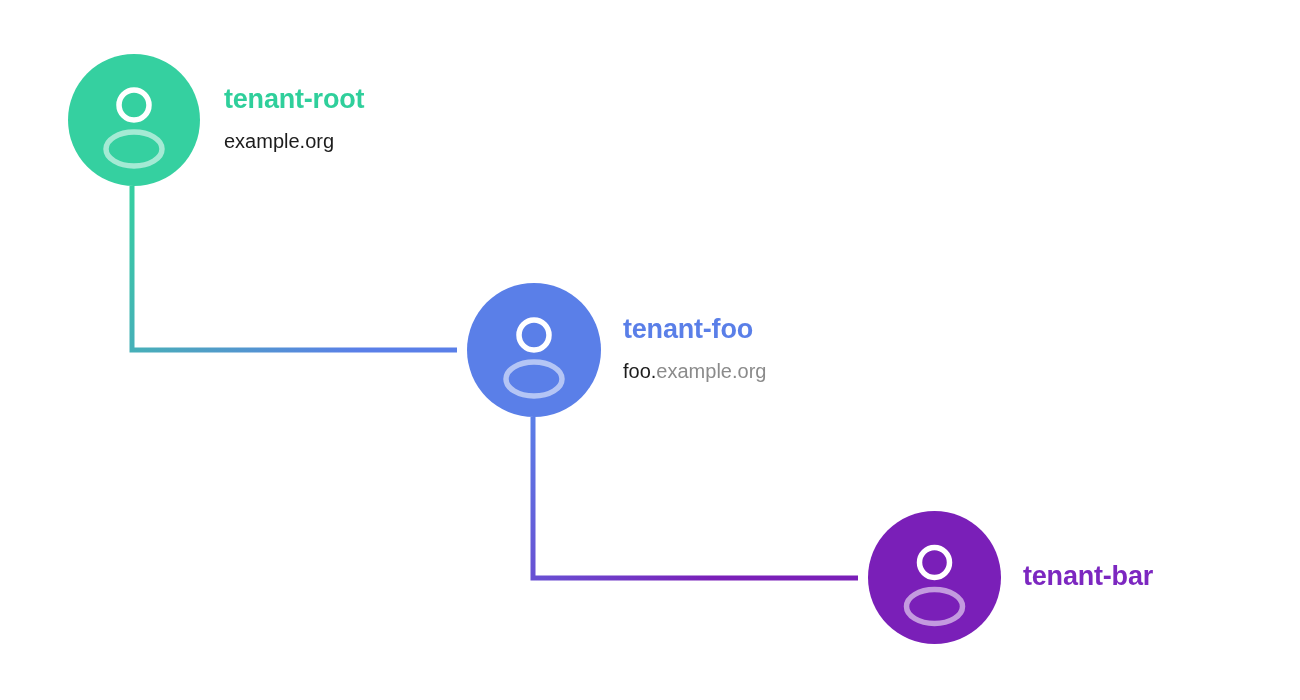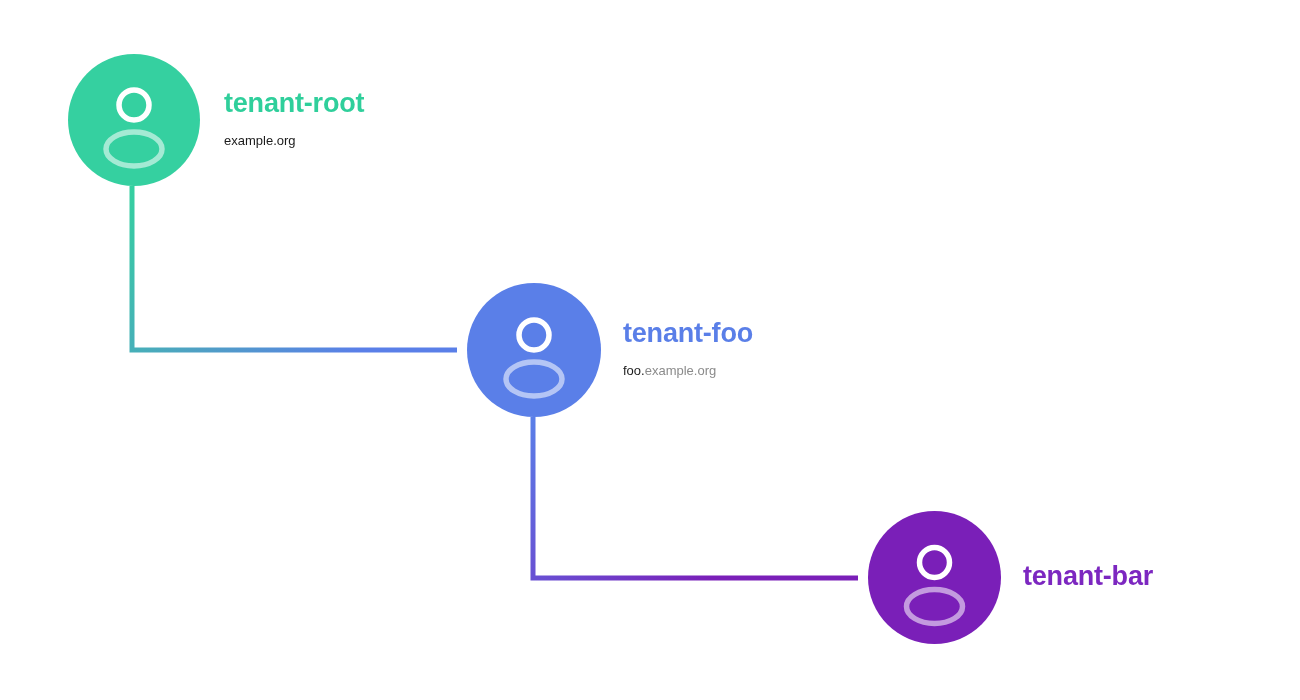--- a/index.html
+++ b/index.html
@@ -52,21 +52,21 @@
     justify-content: center;
   }
   .node-title {
     font-size: 27px;
     font-weight: bold;
     letter-spacing: -0.2px;
     line-height: 1.1;
     white-space: nowrap;
   }
   .node-domain {
-    font-size: 13px;
+    font-size: 20px;
     font-weight: normal;
     line-height: 1.15;
     white-space: nowrap;
     color: #6f6f6f;
   }
   .node-domain .domain-prefix {
     color: #1c1c1c;
   }
   .node-domain .domain-suffix {
     color: #8b8b8b;

